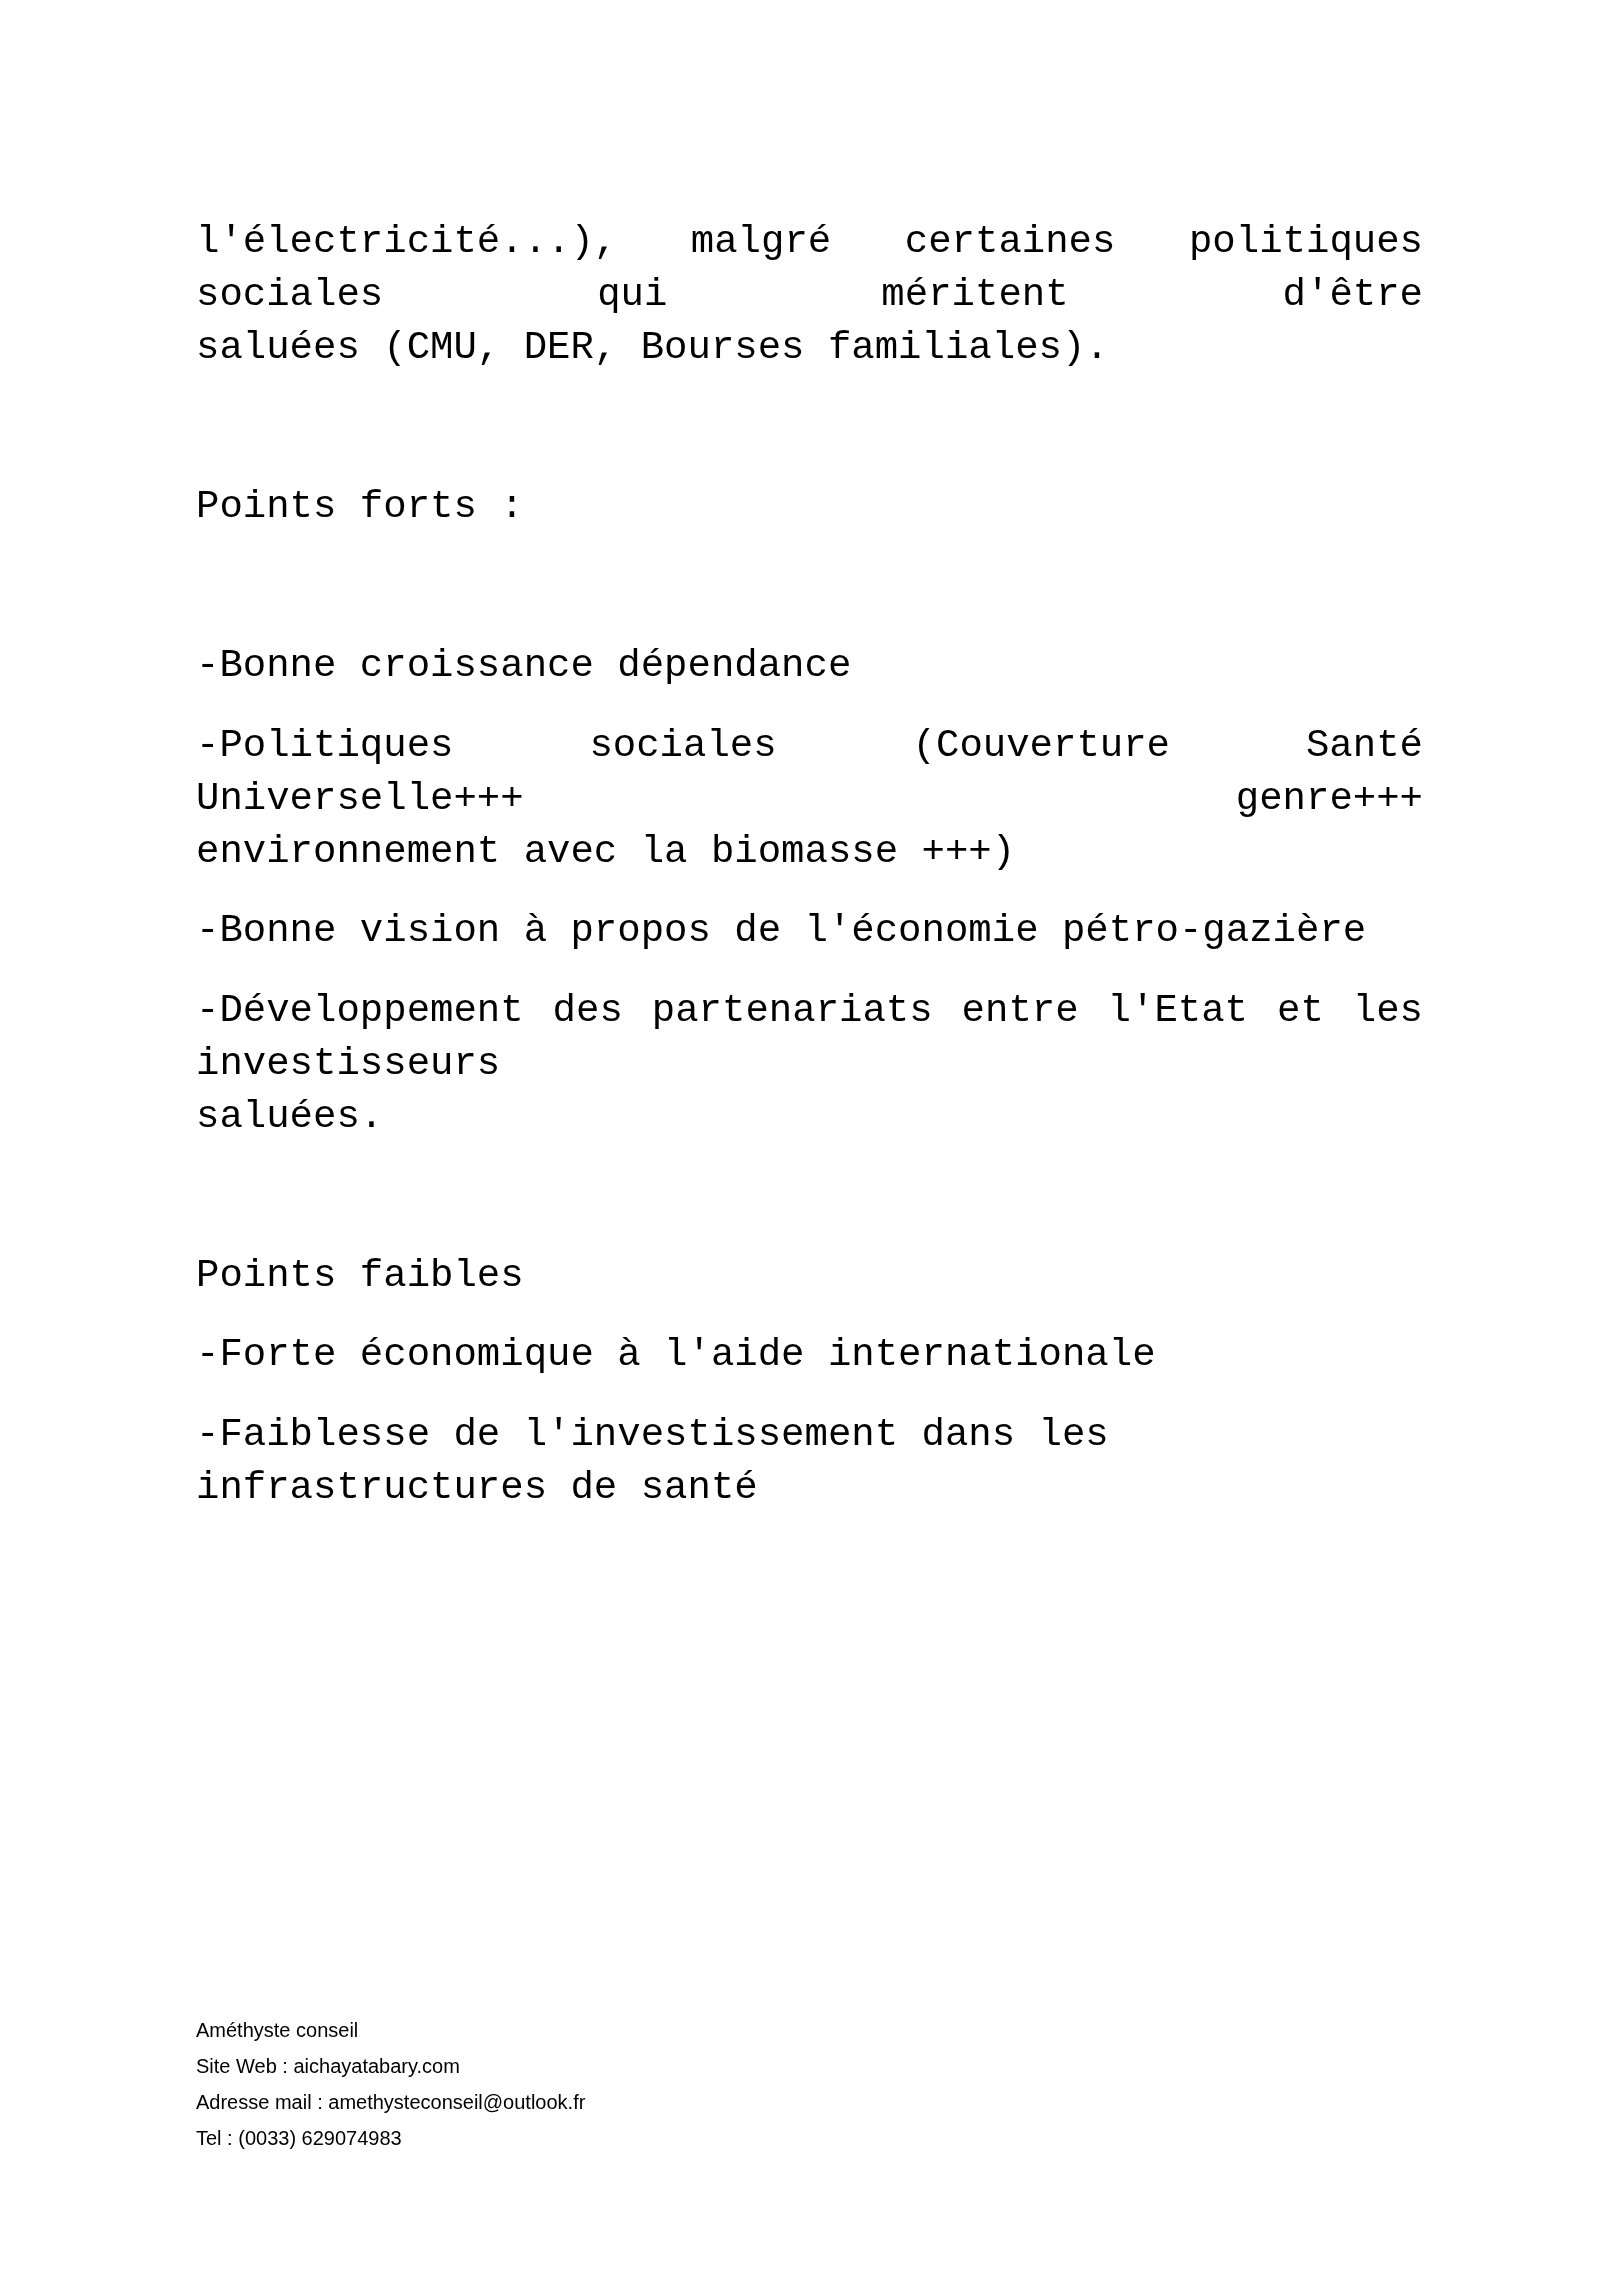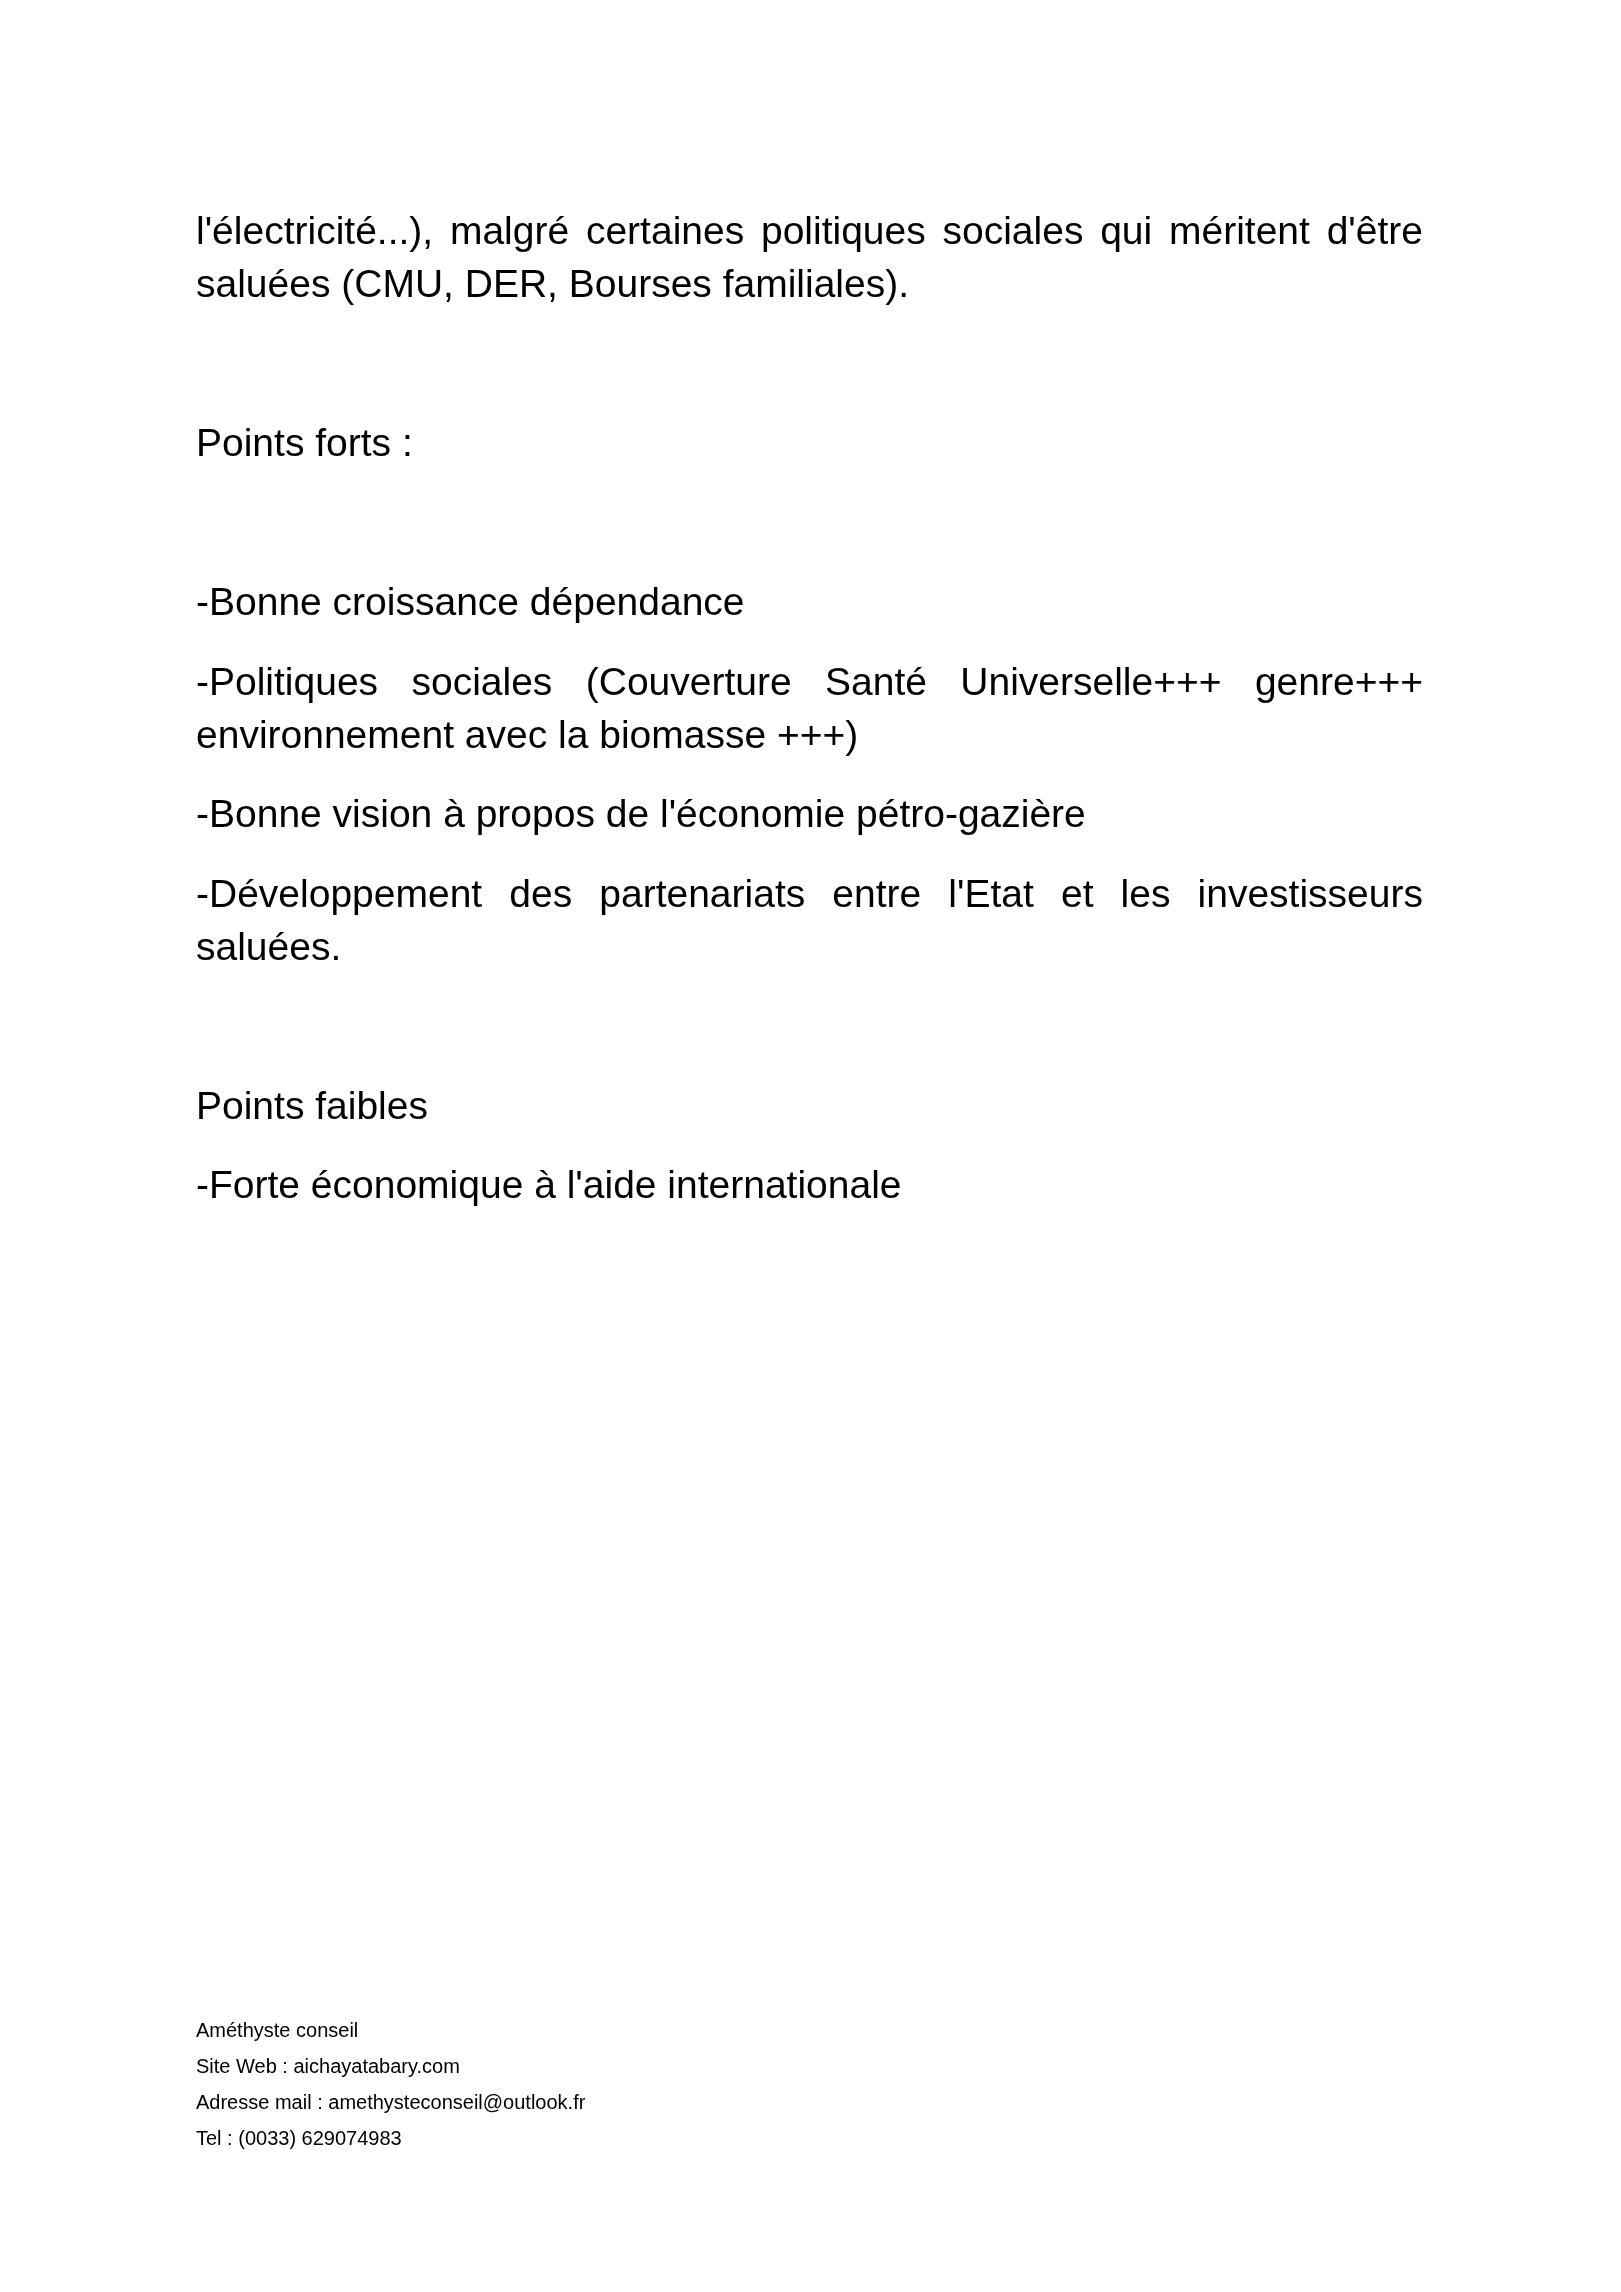--- a/index.html
+++ b/index.html
@@ -19,22 +19,23 @@
     position: absolute;
     left: 0;
     top: 0;
     width: 1621px;
     height: 2293px;
     background: #ffffff;
   }
   .content {
     position: absolute;
     left: 196px;
-    top: 204px;
+    top: 216px;
     width: 1227px;
+    font-family: Liberation Mono, monospace;
   }
   .para {
     margin: 0 0 26.5px 0;
     font-size: 39px;
     line-height: 53px;
     text-align: left;
     white-space: normal;
   }
   .para .line {
     min-height: 53px;
@@ -96,20 +97,23 @@
     <p class="para blank">&nbsp;</p>
 
     <p class="para">
       <span class="line" style="display:block">Points faibles</span>
     </p>
 
     <p class="para">
       <span class="line" style="display:block">-Forte économique à l'aide internationale</span>
     </p>
 
+    <p class="para">
+      <span class="line" style="display:block">-Faiblesse de l'investissement dans les infrastructures de santé</span>
+    </p>
 
 
   </div>
 
   <div class="footer">
     <div>Améthyste conseil</div>
     <div>Site Web : aichayatabary.com</div>
     <div>Adresse mail : amethysteconseil@outlook.fr</div>
     <div>Tel : (0033) 629074983</div>
   </div>

